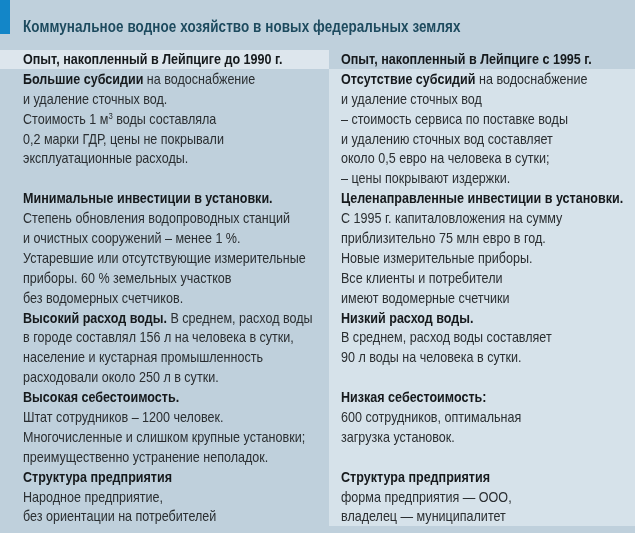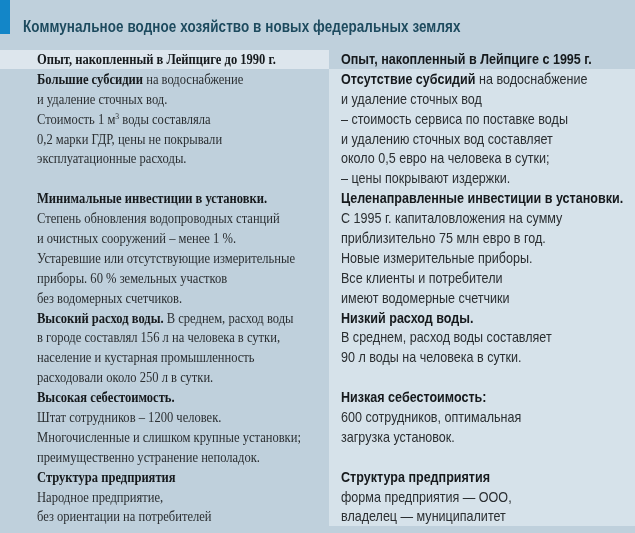--- a/index.html
+++ b/index.html
@@ -48,21 +48,21 @@
       left: 329px;
       top: 69px;
       width: 306px;
       height: 457px;
       background: #d6e2ea;
     }
     .column {
       position: absolute;
       top: 50px;
     }
-    .col-left { left: 37px; font-family: Liberation Serif, serif; }
+    .col-left { left: 23px; }
     .col-right { left: 341px; }
     .line {
       height: 19.9px;
       line-height: 19.9px;
       font-size: 14.6px;
       white-space: nowrap;
       transform: scaleX(0.86);
       transform-origin: left center;
       color: #2a2e31;
     }

